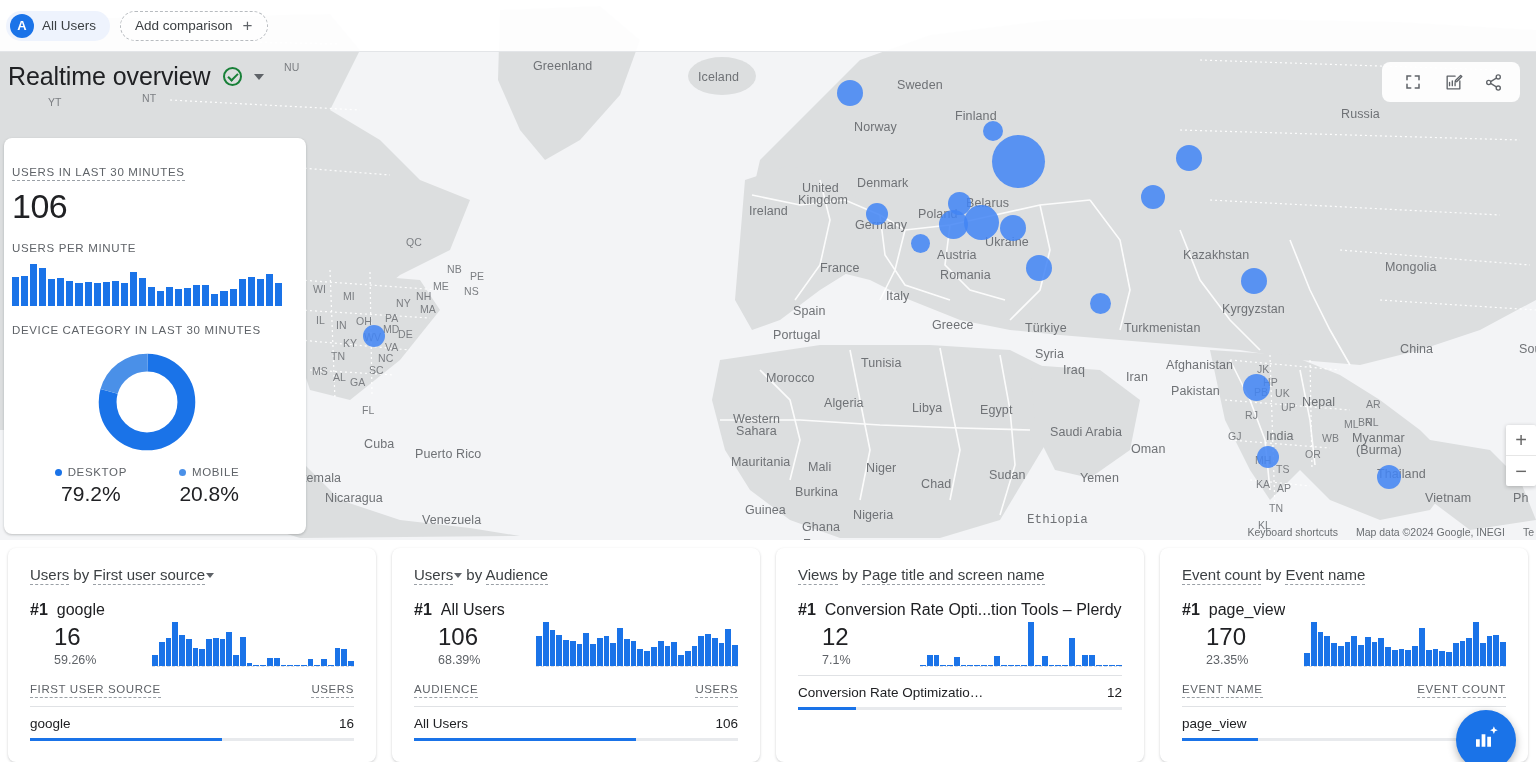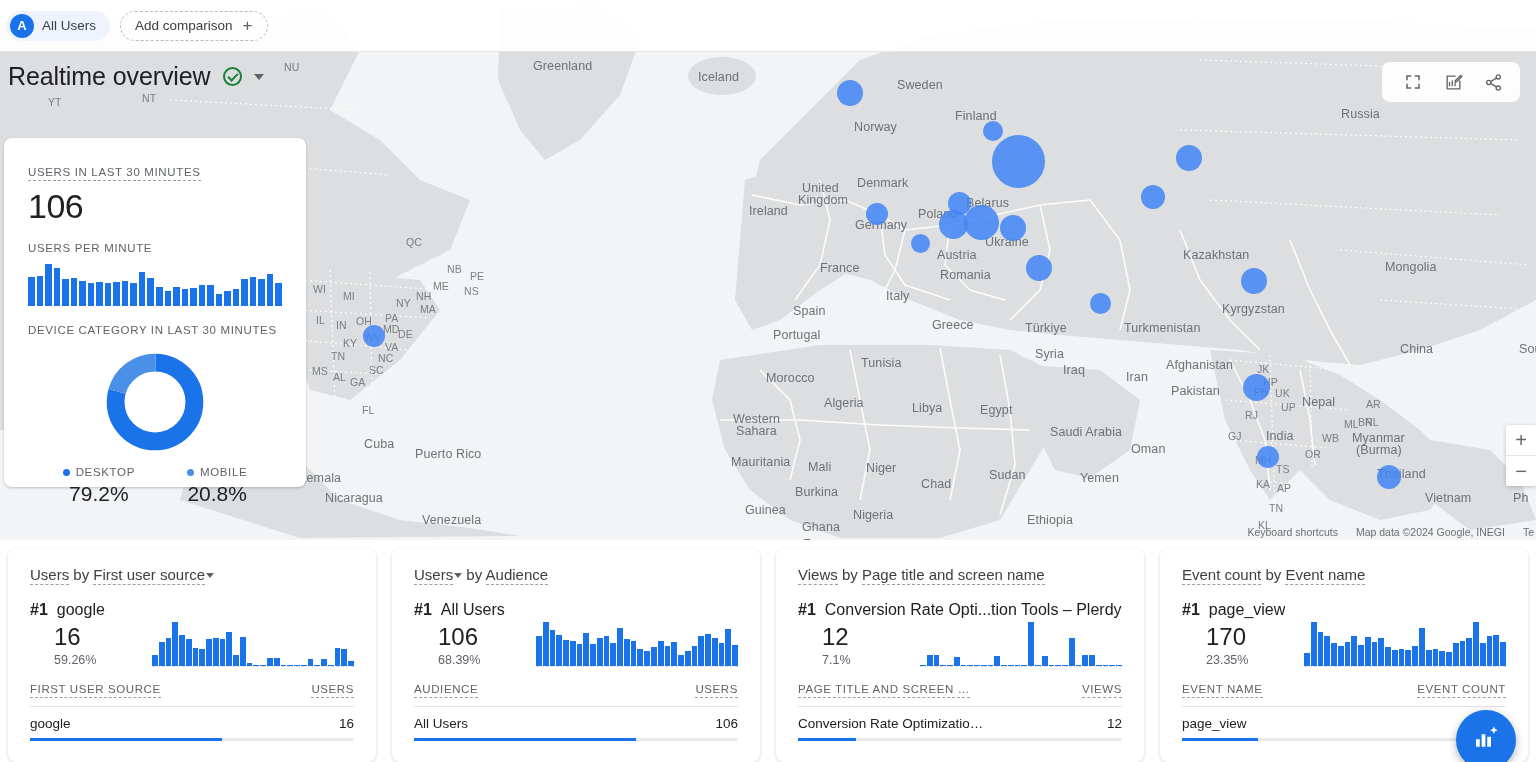--- a/index.html
+++ b/index.html
@@ -123,24 +123,24 @@
   .attrib {
     position: absolute; bottom: 2px; right: 0; left: 0;
     display: flex; justify-content: flex-end; gap: 18px;
     font-size: 10.5px; color: #6b6f73; padding-right: 2px;
     z-index: 18; pointer-events: none;
   }
   .attrib span { white-space: nowrap; }
 
   
   .rt-card {
-    position: absolute; left: 4px; top: 138px; width: 302px; height: 349px;
+    position: absolute; left: 4px; top: 138px; width: 302px; height: 396px;
     background: #fff; border-radius: 8px;
     box-shadow: 0 1px 3px rgba(60,64,67,.18), 0 1px 2px rgba(60,64,67,.12);
-    padding: 24px 24px 14px 24px; z-index: 22;
+    padding: 24px 24px 14px 8px; z-index: 22;
   }
   .lbl-caps {
     font-size: 11.5px; letter-spacing: .65px; color: #5f6368;
     text-transform: uppercase;
   }
   .dotted { border-bottom: 1px dashed #9aa0a6; display: inline-block; padding-bottom: 2px; }
   .bignum { font-size: 34px; color: #202124; font-weight: 400; margin: 6px 0 16px; letter-spacing: -.5px; }
   .spark { display: flex; align-items: flex-end; gap: 2px; height: 42px; margin: 10px 0 18px; }
   .spark i { display: block; background: #1a73e8; width: 5px; flex: 1 1 auto; }
   .donut-wrap { display: flex; justify-content: center; margin-top: 14px; }
@@ -325,21 +325,21 @@
         <div class="map-label" style="left: 921px; top: 477px;">Chad</div>
         <div class="map-label" style="left: 989px; top: 468px;">Sudan</div>
         <div class="map-label" style="left: 1131px; top: 442px;">Oman</div>
         <div class="map-label" style="left: 1080px; top: 471px;">Yemen</div>
         <div class="map-label" style="left: 1377px; top: 467px;">Thailand</div>
         <div class="map-label" style="left: 795px; top: 485px;">Burkina</div>
         <div class="map-label" style="left: 803px; top: 525px; margin-top: 12px;">Faso</div>
         <div class="map-label" style="left: 745px; top: 503px;">Guinea</div>
         <div class="map-label" style="left: 853px; top: 508px;">Nigeria</div>
         <div class="map-label" style="left: 802px; top: 520px;">Ghana</div>
-        <div class="map-label" style="left: 1027px; top: 513px;">Ethiopia</div>
+        <div class="map-label" style="left: 1027px; top: 513px; font-family: Liberation Mono, monospace;">Ethiopia</div>
         <div class="map-label" style="left: 1425px; top: 491px;">Vietnam</div>
         <div class="map-label" style="left: 1513px; top: 491px;">Ph</div>
         <div class="map-label" style="left: 364px; top: 437px;">Cuba</div>
         <div class="map-label" style="left: 415px; top: 447px;">Puerto Rico</div>
         <div class="map-label" style="left: 303px; top: 471px;">temala</div>
         <div class="map-label" style="left: 325px; top: 491px;">Nicaragua</div>
         <div class="map-label" style="left: 422px; top: 513px;">Venezuela</div>
         <div class="map-label small" style="left: 284px; top: 61px;">NU</div>
         <div class="map-label small" style="left: 48px; top: 96px;">YT</div>
         <div class="map-label small" style="left: 142px; top: 92px;">NT</div>
@@ -691,24 +691,20 @@
             <i title="23: 44" style="height: 27.6571px;"></i>
             <i title="24: 0" style="height: 0px;"></i>
             <i title="25: 18" style="height: 11.3143px;"></i>
             <i title="26: 18" style="height: 11.3143px;"></i>
             <i title="27: 0" style="height: 0px;"></i>
             <i title="28: 0" style="height: 0px;"></i>
             <i title="29: 0" style="height: 0px;"></i>
             <i title="30: 0" style="height: 0px;"></i>
           </div>
         </div>
-        <div class="tbl-head">
-          <span class="dotted">Page title and screen …</span>
-          <span class="dotted">Views</span>
-        </div>
         <div class="tbl-sep"></div>
         <div>
           <div>
             <div class="tbl-row">
               <span class="rname">Conversion Rate Optimizatio…</span>
               <span>12</span>
             </div>
             <div class="bar-track">
               <div class="bar-fill" style="width: 18%;"></div>
             </div>

